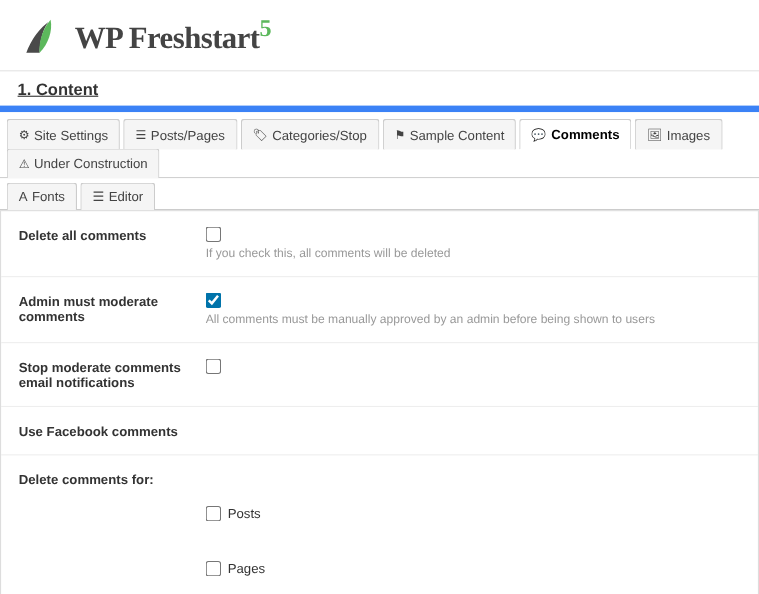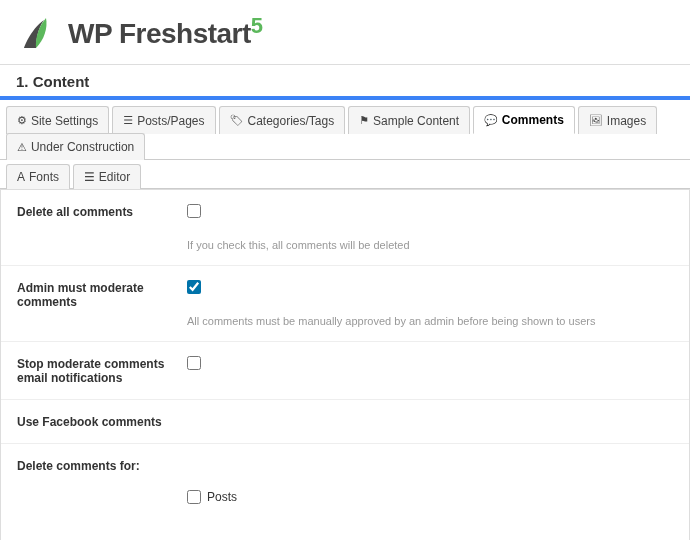--- a/index.html
+++ b/index.html
@@ -12,20 +12,21 @@
       min-height: 540px;
     }
 
     
     .header {
       background: #fff;
       padding: 10px 16px;
       display: flex;
       align-items: center;
       border-bottom: 1px solid #ddd;
+      font-family: Liberation Serif, serif;
     }
     .logo-icon {
       width: 44px;
       height: 44px;
       margin-right: 8px;
     }
     .logo-text {
       font-size: 28px;
       font-weight: 700;
       color: #444;
@@ -35,21 +36,22 @@
       font-size: 22px;
       font-weight: 700;
       color: #5cb85c;
       vertical-align: super;
     }
 
     
     .page-title-bar {
       background: #fff;
       padding: 8px 16px 6px;
-      border-bottom: 4px solid #3b82f6;
+      border-bottom: 6px solid #3b82f6;
+      text-decoration: underline;
     }
     .page-title-bar h2 {
       font-size: 15px;
       font-weight: 600;
       color: #333;
     }
 
     
     .tabs-row {
       background: #fff;
@@ -130,21 +132,21 @@
       font-size: 12px;
       font-weight: 600;
       color: #333;
       padding-right: 10px;
       padding-top: 1px;
     }
     .setting-control {
       flex: 1;
       display: flex;
       flex-direction: column;
-      gap: 19px;
+      gap: 3px;
     }
     .setting-control .desc {
       font-size: 11px;
       color: #999;
       margin-top: 2px;
     }
     .checkbox-wrap {
       display: flex;
       align-items: center;
     }
@@ -192,21 +194,21 @@
 <div class="tab">
       <span class="tab-icon">⚙</span>
       <span>Site Settings</span>
     </div>
     <div class="tab">
       <span class="tab-icon">☰</span>
       <span>Posts/Pages</span>
     </div>
     <div class="tab">
       <span class="tab-icon">🏷</span>
-      <span>Categories/Tags</span>
+      <span>Categories/Stop</span>
     </div>
     <div class="tab">
       <span class="tab-icon">⚑</span>
       <span>Sample Content</span>
     </div>
     <div class="tab active">
       <span class="tab-icon">💬</span>
       <span>Comments</span>
     </div>
     <div class="tab">

